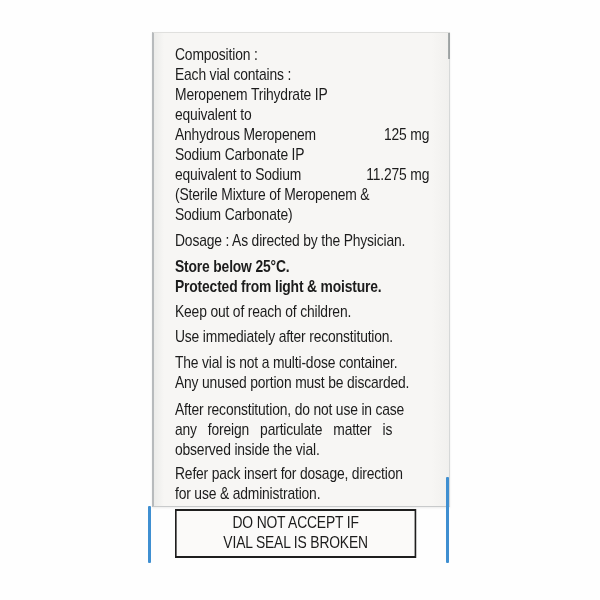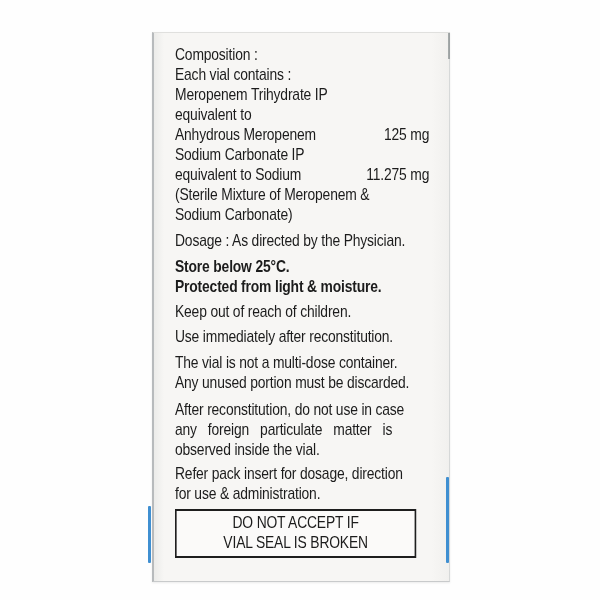--- a/index.html
+++ b/index.html
@@ -4,21 +4,21 @@
 <style>
   html,body{margin:0;padding:0;}
   body{
     width:600px;height:600px;position:relative;
     background:#ffffff;
     font-family:"Liberation Sans","DejaVu Sans",sans-serif;
     overflow:hidden;
   }
   .stage{position:absolute;inset:0;background:#fefefe;}
   .panel{
-    position:absolute;left:152px;top:32px;width:298px;height:550px;
+    position:absolute;left:152px;top:32px;width:298px;height:475px;
     background:linear-gradient(to right,#ebebe9 0px,#f7f6f4 10px,#f7f6f4 94%,#f1f0ee 100%);
     border-left:2px solid #b7babc;
     border-right:1px solid #d6d8d8;
     border-top:1px solid #e0e0de;
     border-bottom:1px solid #c8cacb;
     box-shadow:0 1px 2px rgba(0,0,0,0.08);
     box-sizing:border-box;
   }
   .content{
     position:absolute;left:21px;top:12px;width:312px;

